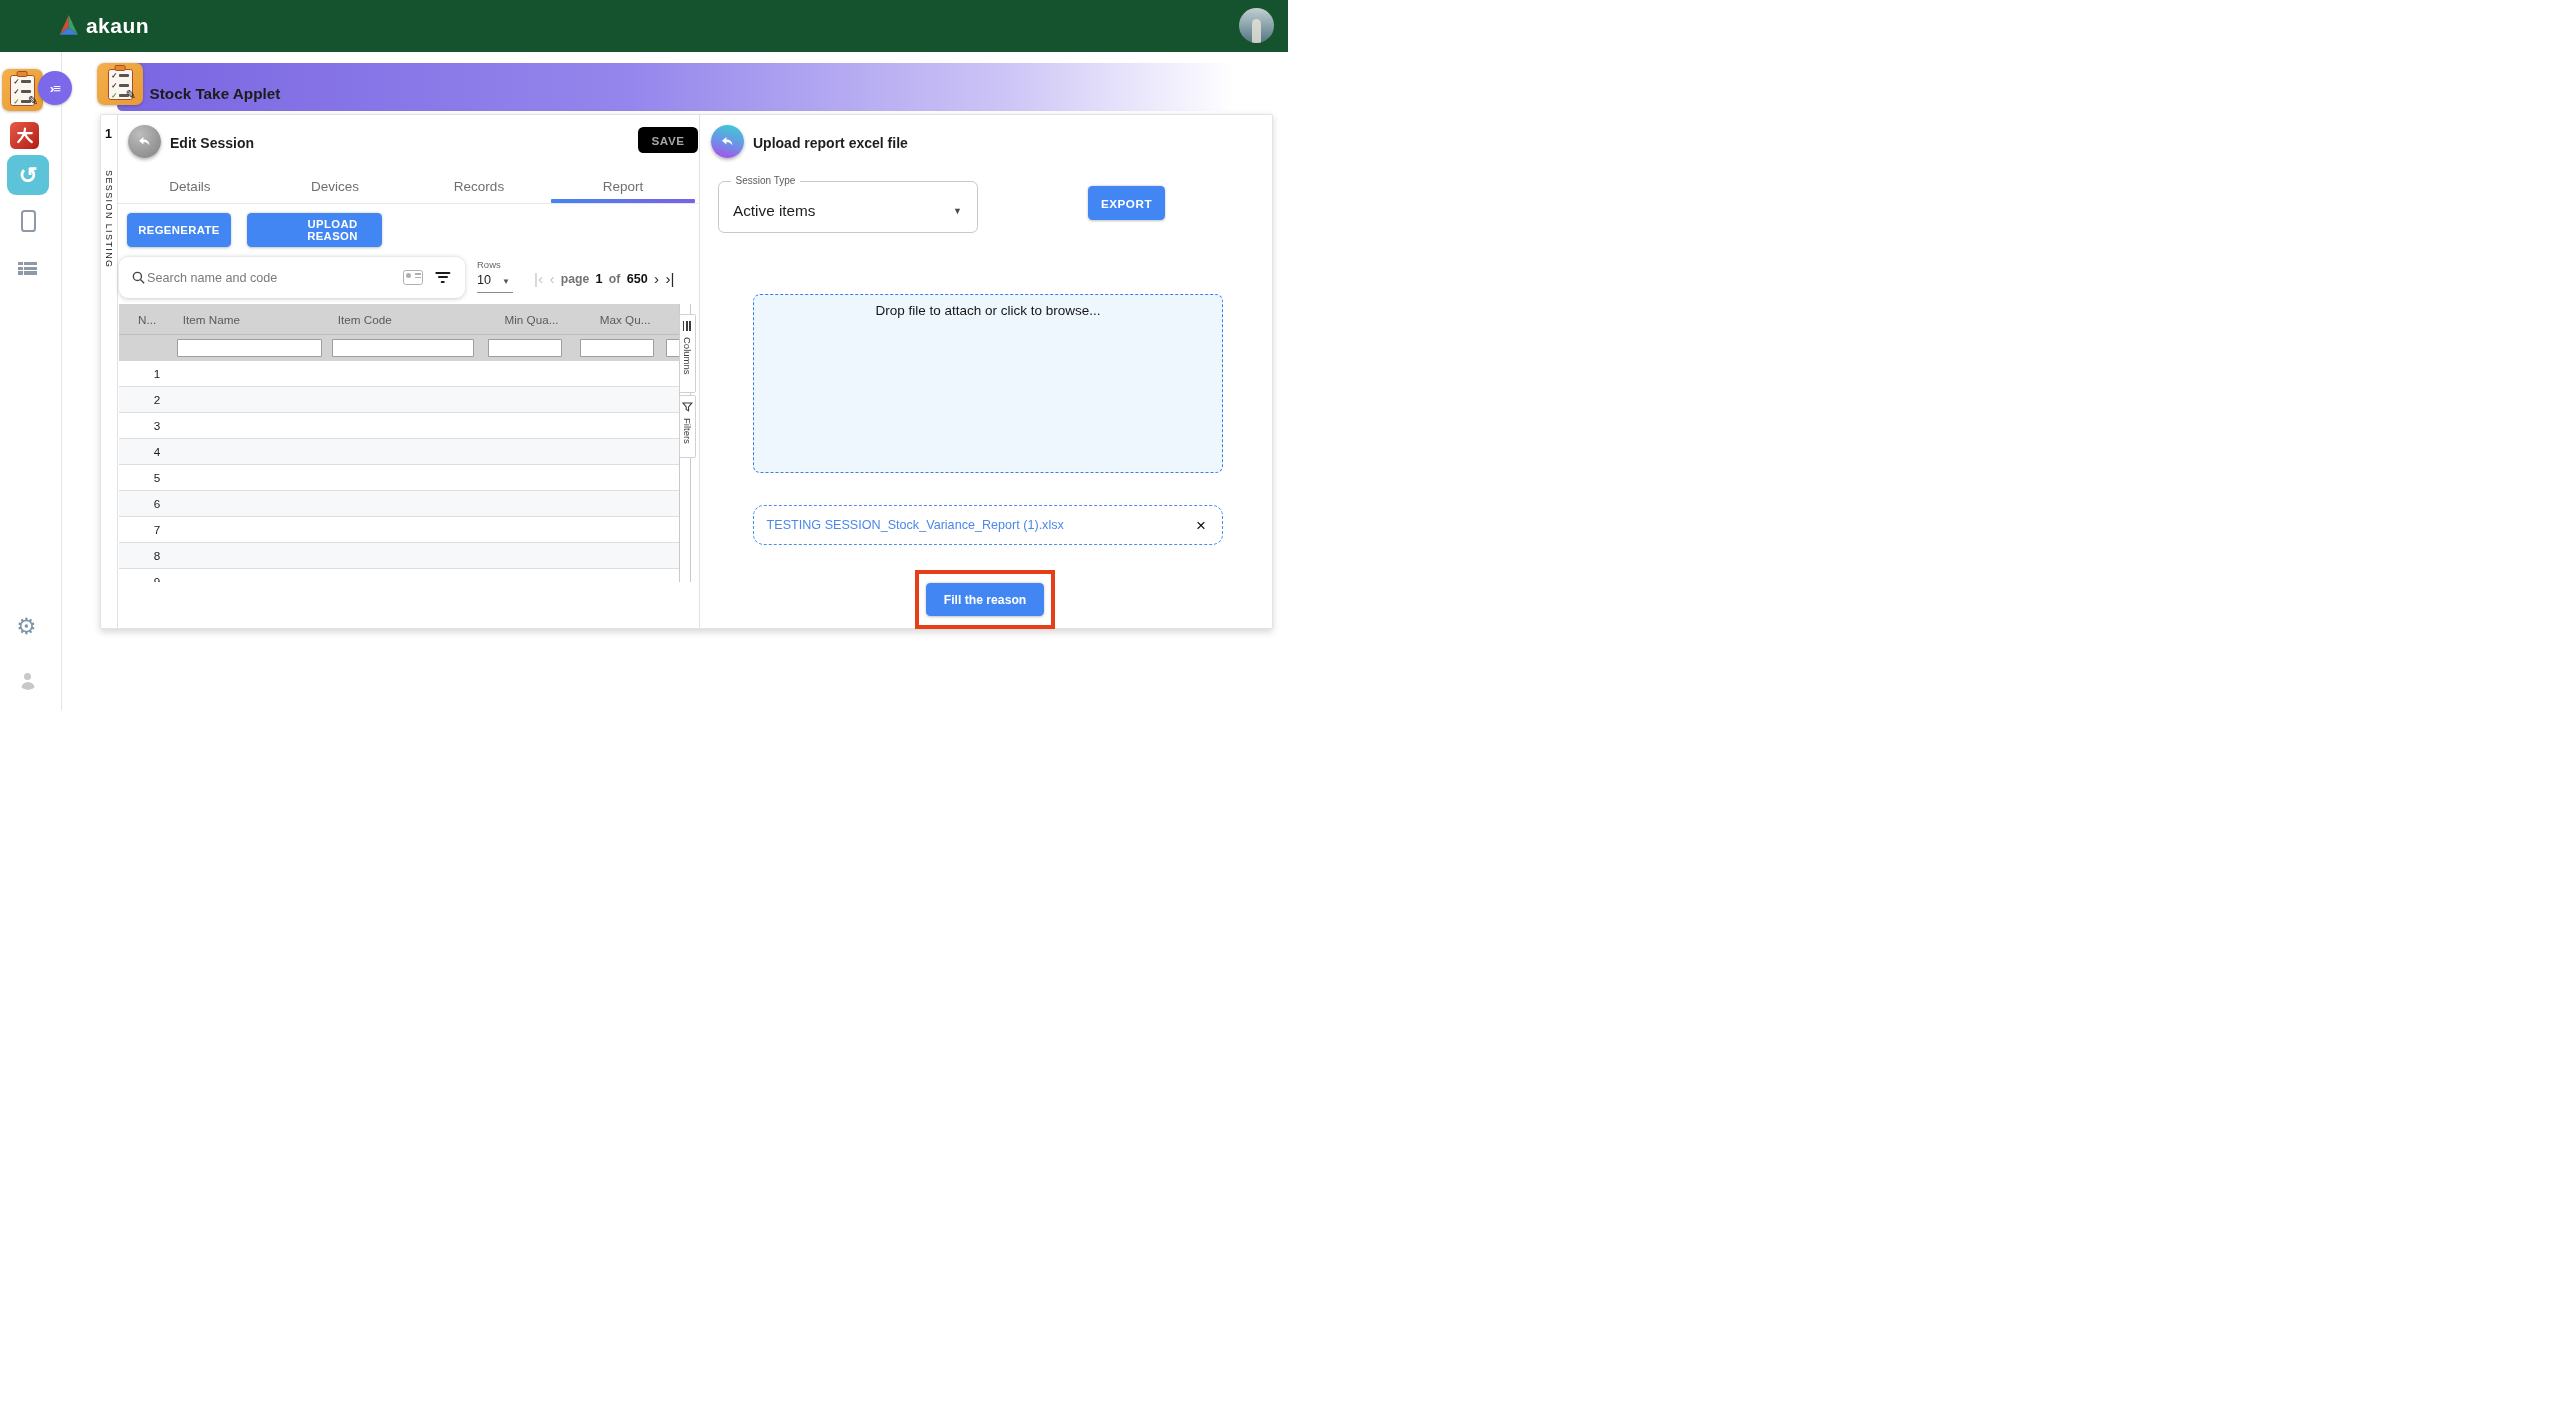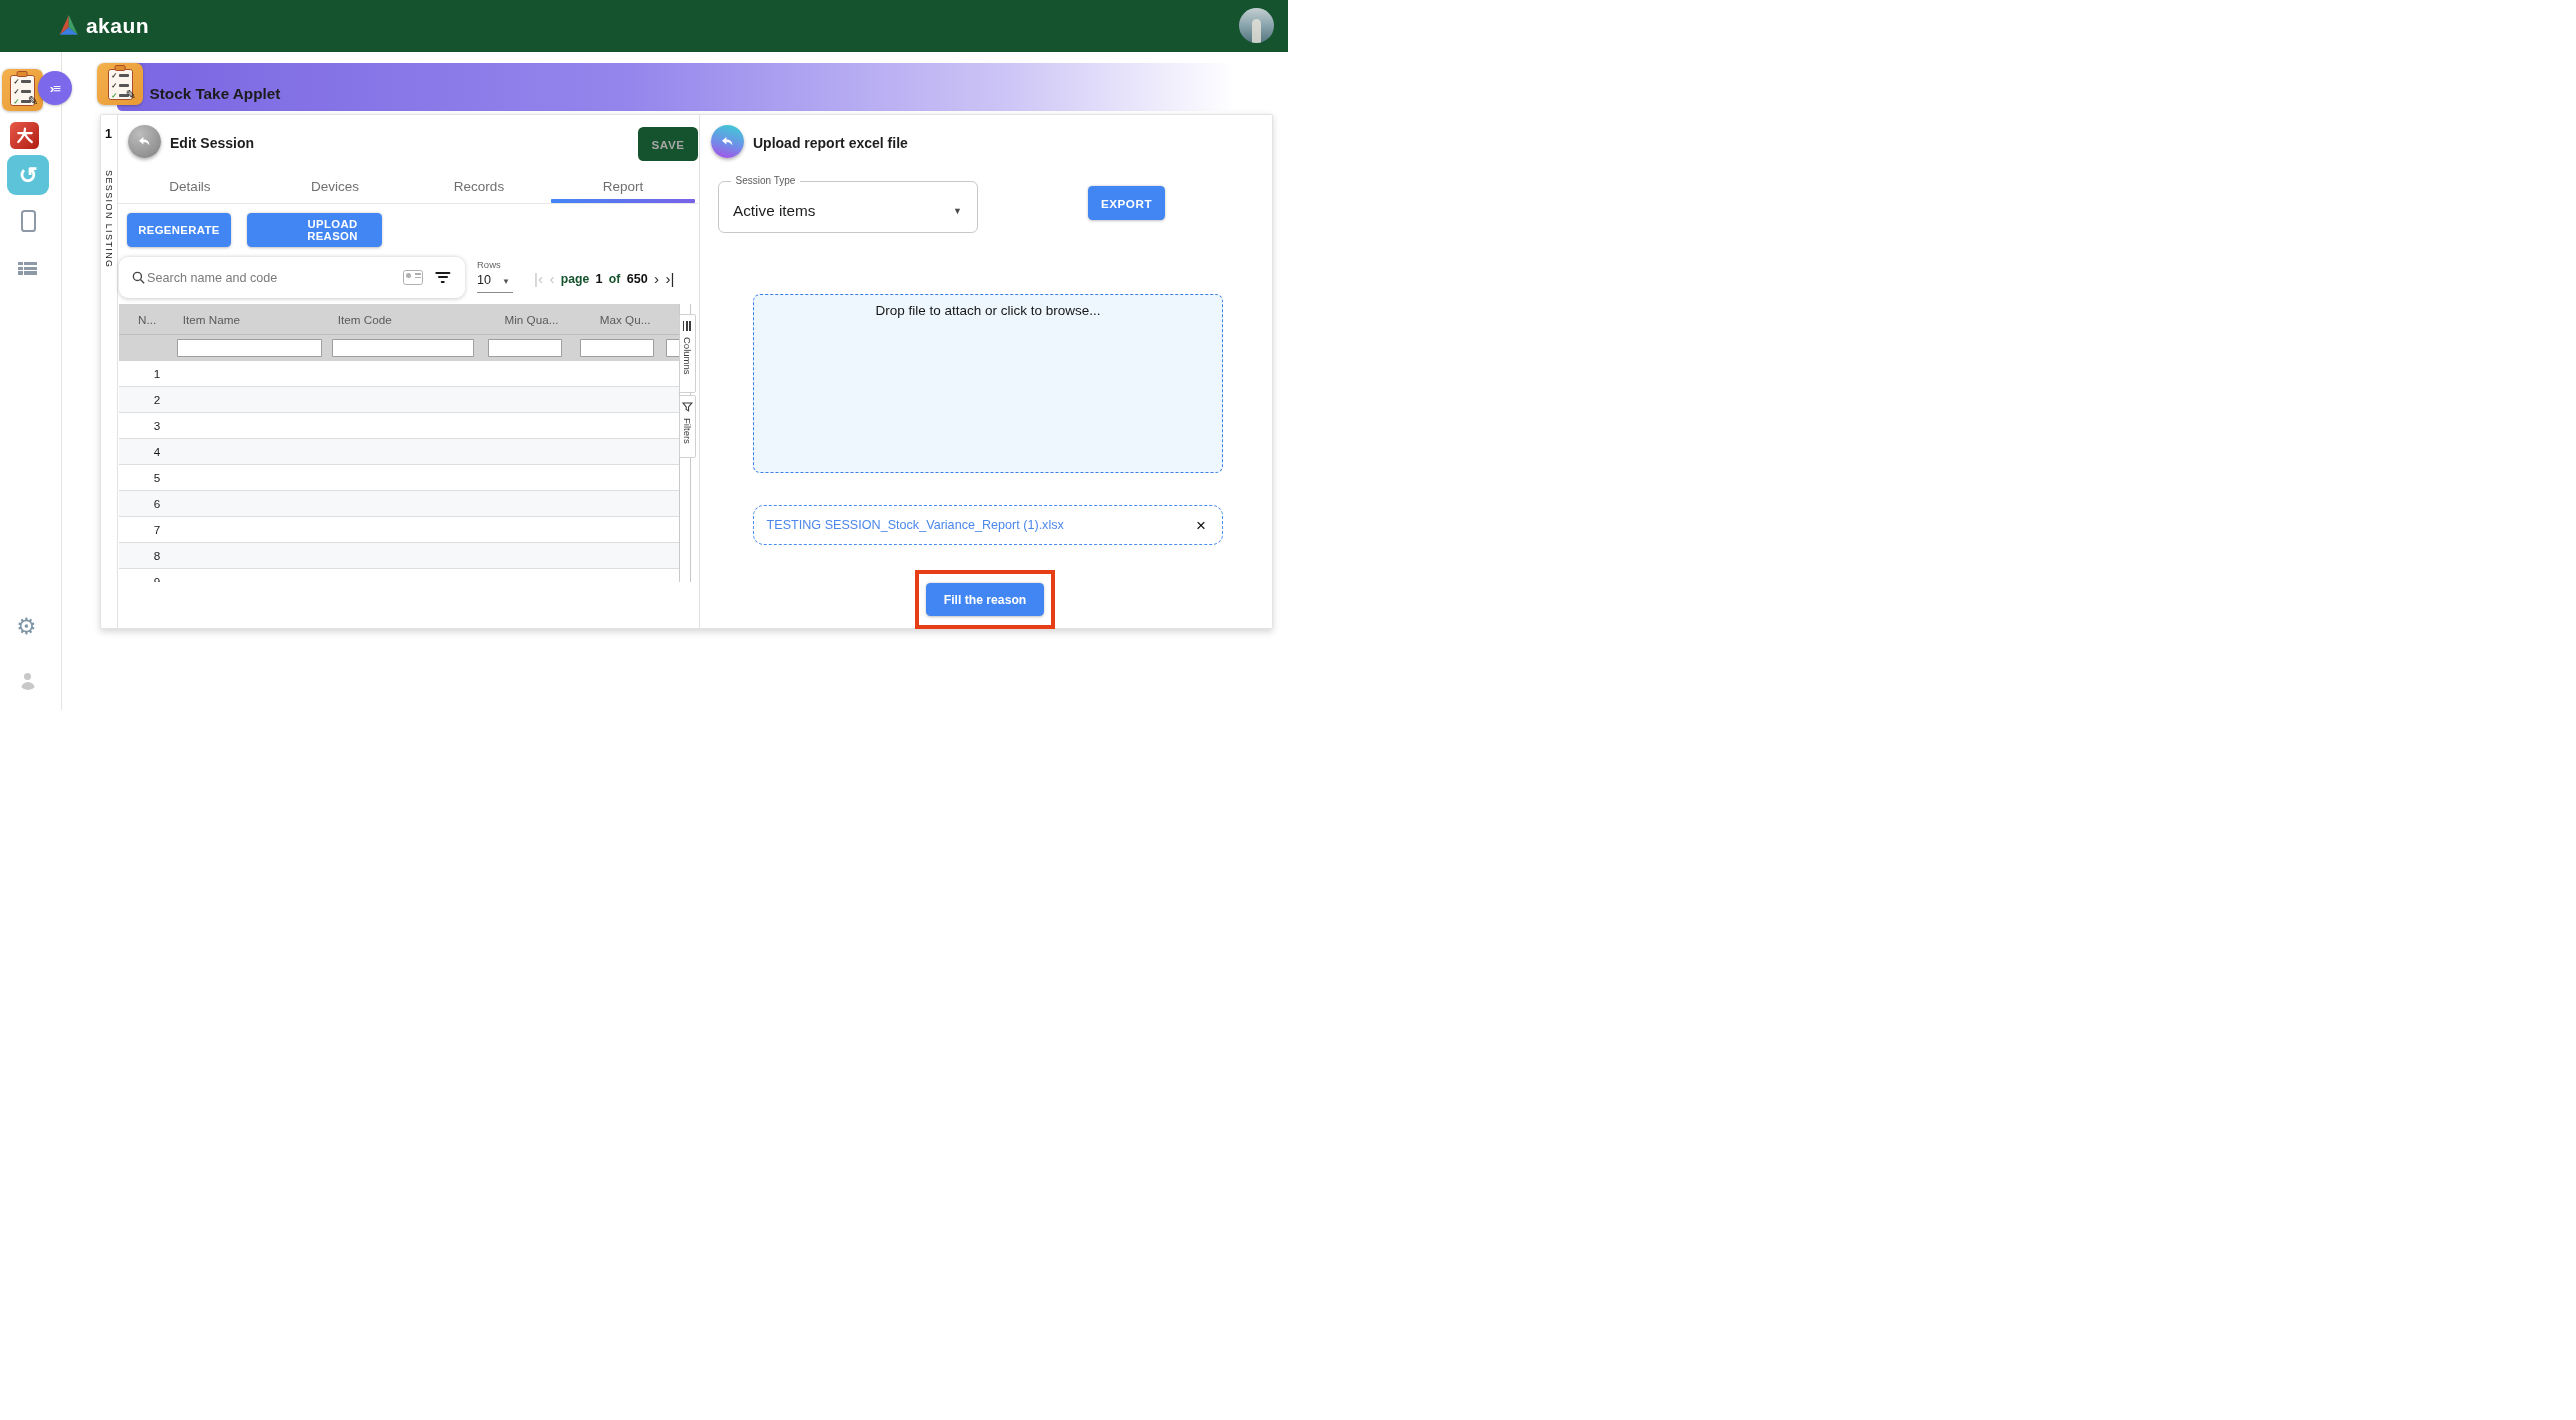--- a/index.html
+++ b/index.html
@@ -64,21 +64,21 @@
   .session-vtext { margin-top:29px; writing-mode:vertical-rl; font-size:9px; letter-spacing:1.4px; color:#1a1a1a; }
   .vdivider { left:699px; top:115px; width:0.9px; height:514px; background:#e2e2e2; }
 
   
   .back-circle { width:33px; height:33px; border-radius:50%; display:flex; align-items:center; justify-content:center;
                  box-shadow:0 1.8px 3.6px rgba(0,0,0,.3); }
   .back-gray { left:128px; top:125px; background:radial-gradient(circle at 35% 28%, #bdbdbd, #8f8f8f 75%); }
   .back-grad { left:711px; top:125px; background:linear-gradient(195deg,#3ecbd4 5%,#6f8fe8 55%,#a653e6 95%); }
   .panel-title { font-size:14px; font-weight:bold; color:#1f1f1f; }
   .edit-title { left:170px; top:135px; }
-  .save-btn { left:638px; top:127px; width:60px; height:34px; background:#14532d; border:none; border-radius:5.4px;
+  .save-btn { left:638px; top:127px; width:60px; height:26px; background:#000000; border:none; border-radius:5.4px;
               color:#a6a6a6; font-size:11.7px; font-weight:bold; letter-spacing:0.5px; }
   .tab { top:171px; width:144px; height:31px; display:flex; align-items:center; justify-content:center;
          font-size:13.5px; color:#6f6f6f; font-weight:500; cursor:pointer; }
   .tabs-divider { left:118px; top:203px; width:580px; height:0.9px; background:#e8e8e8; }
   .tab-underline { left:551px; top:199px; width:144px; height:3.6px;
                    background:linear-gradient(90deg,#4285f4,#7b61e8); border-radius:0.9px; }
   .blue-btn { background:#4286f4; color:#fff; border:none; border-radius:4.5px; font-weight:bold;
               box-shadow:0 0.9px 2.7px rgba(0,0,0,.25); font-family:"Liberation Sans",sans-serif; }
   .regen-btn { left:127px; top:213px; width:104px; height:34px; font-size:11.3px; letter-spacing:0.4px; }
   .upload-btn { left:247px; top:213px; width:135px; height:34px; font-size:11.3px; letter-spacing:0.4px;padding-left:36px; }
@@ -96,21 +96,21 @@
   .icon-filterlist span { position:absolute; left:50%; transform:translateX(-50%); height:2.3px; background:#1a1a1a; border-radius:0.9px; }
   .icon-filterlist .f1 { top:0; width:15.3px; } .icon-filterlist .f2 { top:4.5px; width:10px; } .icon-filterlist .f3 { top:9px; width:4.5px; }
 
   .rows-label { left:477px; top:259px; font-size:9.5px; color:#666; }
   .rows-value { left:477px; top:273px; font-size:12.6px; color:#222; }
   .rows-underline { left:477px; top:292px; width:36px; height:1.4px; background:#8a8a8a; }
   .rows-arrow { left:502px; top:277px; font-size:8.1px; color:#555; }
   .pager { left:534px; top:267px; height:23.5px; display:flex; align-items:center; gap:6.3px; }
   .pg-nav { font-size:15.3px; line-height:15.3px; cursor:pointer; }
   .pg-dis { color:#c4c4c4; } .pg-en { color:#2a2a2a; }
-  .pg-word { font-size:12.2px; font-weight:600; color:#14532d; }
+  .pg-word { font-size:12.2px; font-weight:600; color:#737373; }
   .pg-num { font-size:12.6px; font-weight:800; color:#111; }
 
   
   .table { left:119px; top:304px; width:571px; height:278px; }
   .tgrid { display:grid; grid-template-columns:53px 155px 152px 92px 92px 1fr; width:560px; }
   .thead { height:30px; background:#d3d3d3; }
   .th { display:flex; align-items:center; font-size:11.7px; color:#5a5a5a; padding-left:10.8px; }
   .th.first { padding-left:19px; }
   .th.num { justify-content:flex-end; padding-right:12.6px; padding-left:0; }
   .tfilter { height:27px; background:#d3d3d3; border-top:0.9px solid #bdbdbd; }

